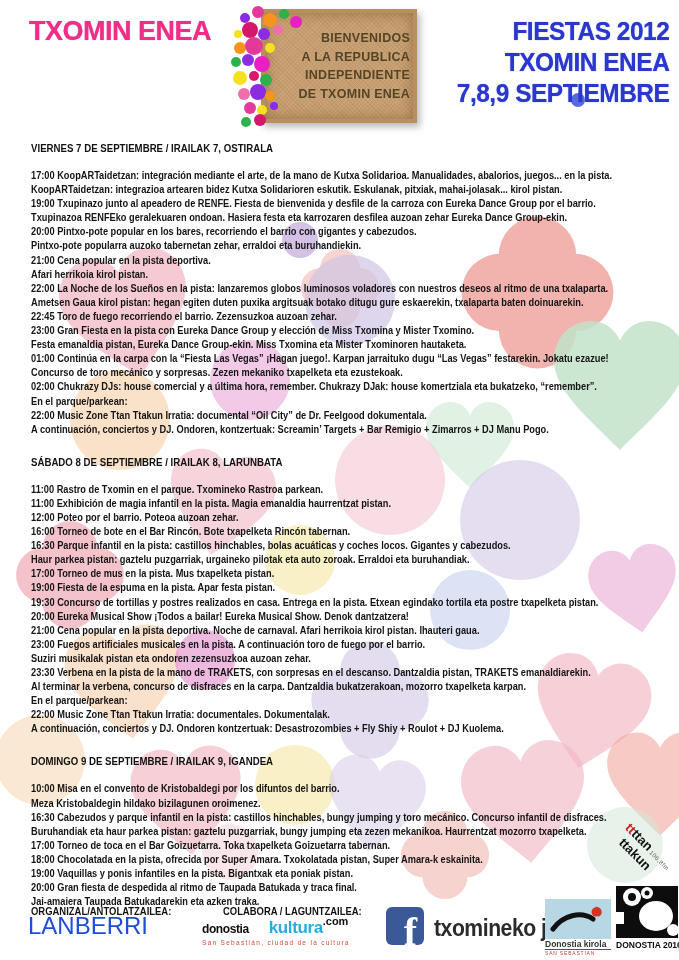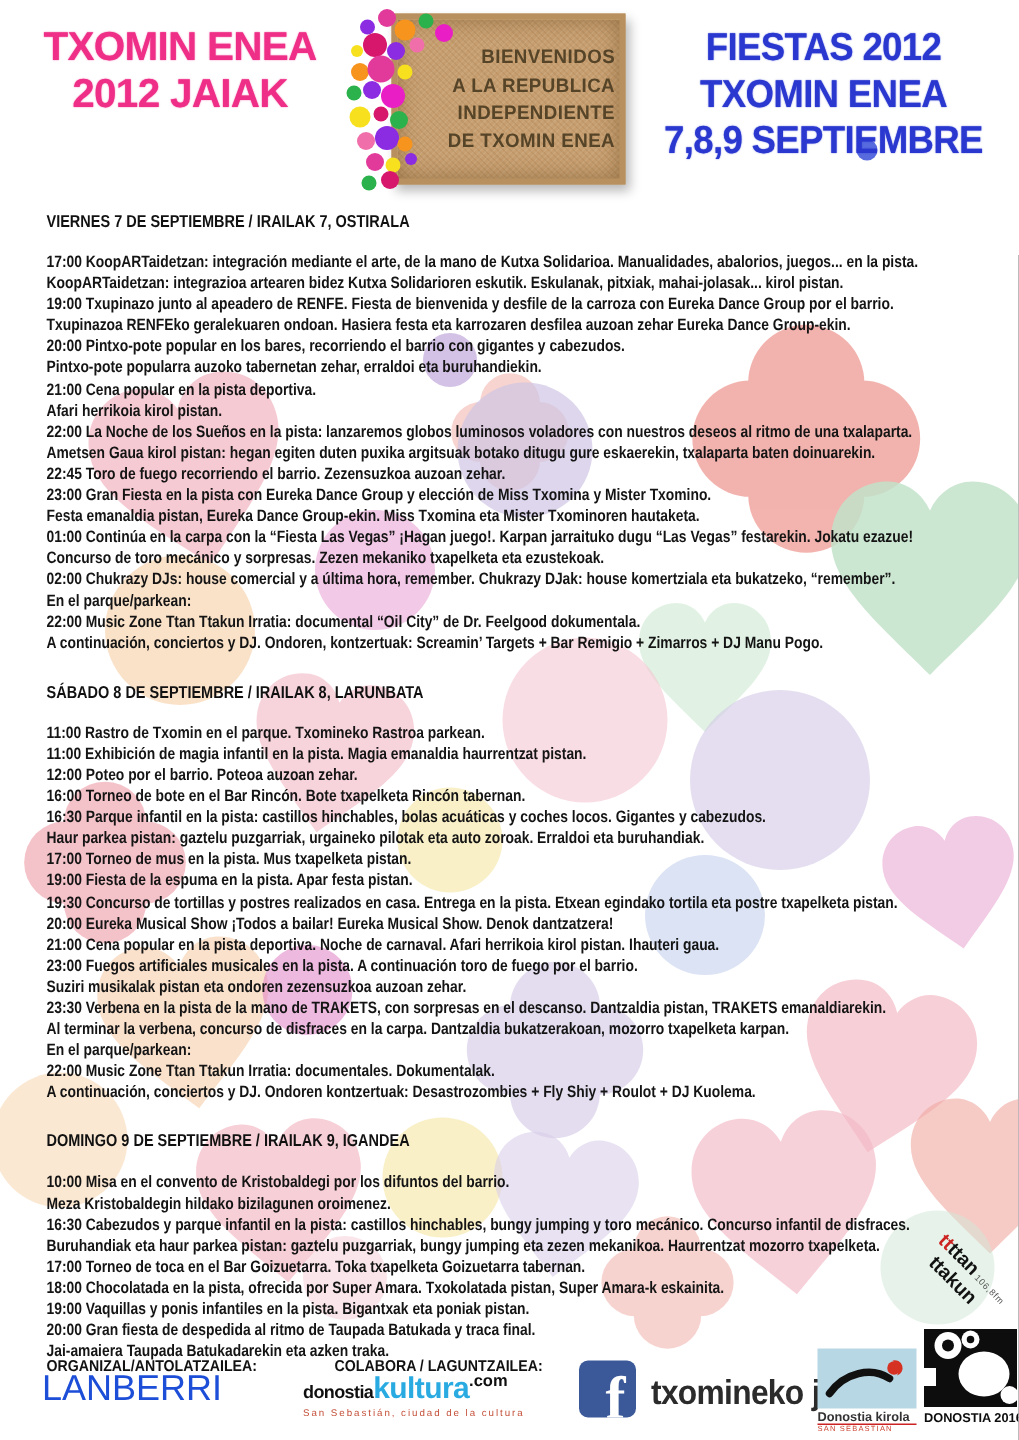--- a/index.html
+++ b/index.html
@@ -5,21 +5,21 @@
   html,body{margin:0;padding:0;background:#888;}
   .page{position:relative;width:679px;height:960px;margin:0 auto;background:#fff;overflow:hidden;
         font-family:"Liberation Sans",sans-serif;}
   .decor{position:absolute;left:0;top:0;z-index:0;}
   .content{position:relative;z-index:2;}
 
   
   .left-title{position:absolute;left:6px;top:16px;width:228px;text-align:center;z-index:3;}
   .left-title .h-line{font-weight:bold;font-size:27px;line-height:31px;letter-spacing:-0.5px;
         color:#ee2e87;text-shadow:0 0 1px rgba(238,46,135,.8);}
-  .right-title{position:absolute;right:2px;top:16px;width:256px;text-align:center;z-index:3;}
+  .right-title{position:absolute;right:2px;top:16px;width:256px;text-align:right;z-index:3;}
   .right-title .h-line{font-weight:bold;font-size:26px;line-height:31px;letter-spacing:-0.5px;
         color:#2a38cf;text-shadow:0 0 1px rgba(42,56,207,.8);transform:scaleX(.94);transform-origin:50% 50%;}
 
   .doormat{position:absolute;left:261px;top:9px;width:156px;height:114px;z-index:2;
         background:#c79e6f;border:4px solid #b8905f;box-sizing:border-box;
         background-image:repeating-linear-gradient(45deg,rgba(80,50,10,.08) 0 1px,transparent 1px 3px),
                          repeating-linear-gradient(-45deg,rgba(255,255,255,.08) 0 1px,transparent 1px 3px);
         box-shadow:inset 0 0 14px rgba(90,60,20,.45), 3px 4px 7px rgba(0,0,0,.28);
         display:flex;flex-direction:column;justify-content:center;text-align:right;}
   .doormat .mat-line{font-weight:bold;font-size:13px;line-height:18.5px;color:#564428;
@@ -36,21 +36,21 @@
 
   
   .footer-label{position:absolute;font-weight:bold;font-size:10.5px;color:#111;white-space:nowrap;
         transform:scaleX(.9);transform-origin:0 0;}
   #label-organiza{left:31px;top:905px;}
   #label-colabora{left:223px;top:905px;}
   .lanberri{position:absolute;left:28px;top:912px;font-weight:normal;font-size:24px;color:#1d4ed8;
         letter-spacing:0;}
   .dk-wrap{position:absolute;left:202px;top:915px;white-space:nowrap;}
   .dk-black{font-weight:bold;font-size:12px;color:#0f0f0f;letter-spacing:-.4px;}
-  .dk-blue{font-weight:bold;font-size:20px;color:#29abe2;letter-spacing:-.4px;}
+  .dk-blue{font-weight:bold;font-size:17px;color:#29abe2;letter-spacing:-.4px;margin-left:20px;}
   .dk-sup{font-weight:bold;font-size:11px;color:#0f0f0f;vertical-align:8px;}
   .dk-tag{font-size:6.5px;color:#c4503a;letter-spacing:1.3px;margin-top:1px;}
   .fb-icon{position:absolute;left:386px;top:907px;width:38px;height:38px;background:#3b5998;
         border-radius:6px;color:#fff;overflow:hidden;}
   .fb-icon span{position:absolute;right:7px;bottom:-10px;font-family:"Liberation Serif",serif;
         font-weight:bold;font-size:40px;}
   .fb-label{position:absolute;left:434px;top:915px;font-weight:bold;font-size:23px;color:#2b2b2b;
         letter-spacing:-.5px;white-space:nowrap;transform:scaleX(.92);transform-origin:0 0;}
   .kirola{position:absolute;left:545px;top:899px;width:66px;text-align:left;}
   .kirola-box{width:66px;height:40px;background:#b7d7e4;position:relative;}
@@ -110,21 +110,20 @@
     <use href="#heart" transform="translate(600,730) scale(1.2)" fill="#f0a8a0" opacity=".6"></use>
     <circle cx="625" cy="845" r="38" fill="#cfe8d5" opacity=".5"></circle>
     <circle cx="230" cy="852" r="28" fill="#f5cdd6" opacity=".5"></circle>
     <use href="#flower" transform="translate(400,810) scale(0.9)" fill="#f1a8a2" opacity=".5"></use>
   </svg>
 
   <div class="content">
 
     <div class="left-title" id="left-title">
         <div class="h-line">TXOMIN ENEA</div>
-        <div class="h-line">2012 JAIAK</div>
       </div>
 
     <svg class="dots" width="92" height="130" viewBox="0 0 92 130" aria-hidden="true">
       <circle cx="19" cy="16" r="5" fill="#8b2be2"></circle>
         <circle cx="32" cy="10" r="6" fill="#e23a9a"></circle>
       <circle cx="44" cy="18" r="7" fill="#f7941d"></circle>
         <circle cx="58" cy="12" r="5" fill="#2bb24c"></circle>
       <circle cx="70" cy="20" r="6" fill="#e91ec4"></circle>
         <circle cx="12" cy="32" r="4" fill="#f7e11f"></circle>
       <circle cx="24" cy="28" r="8" fill="#d6176b"></circle>

